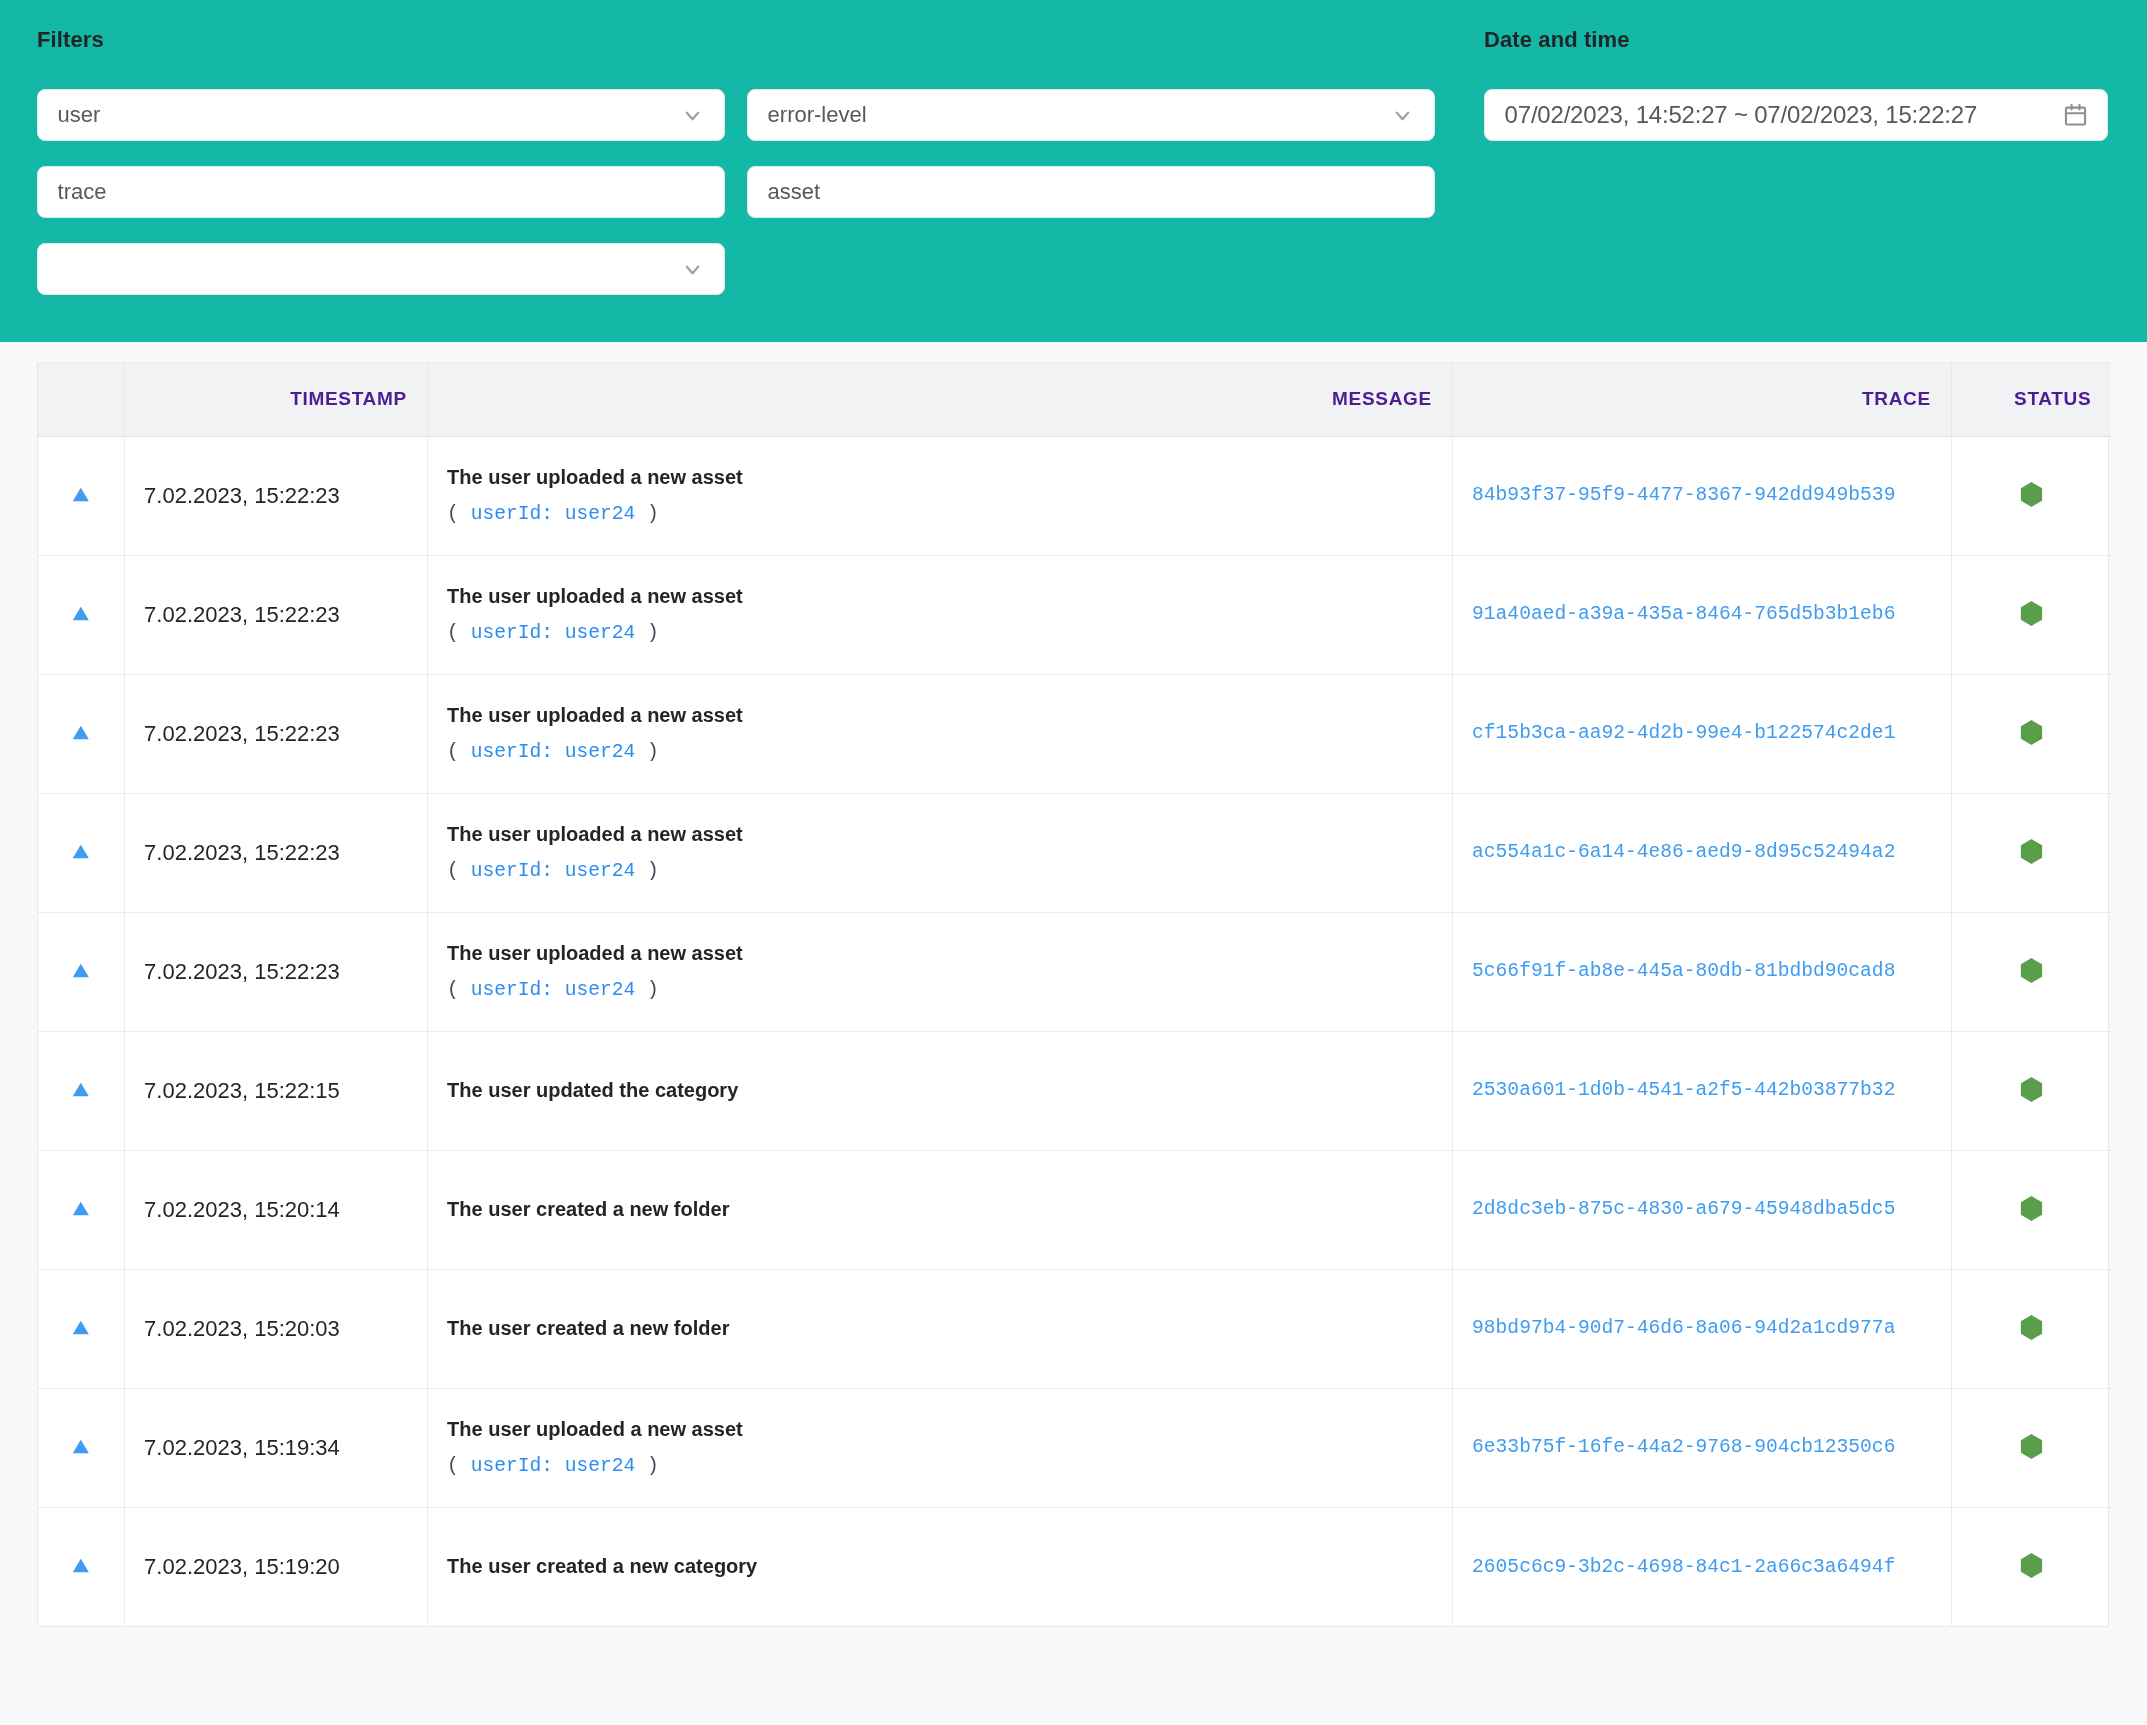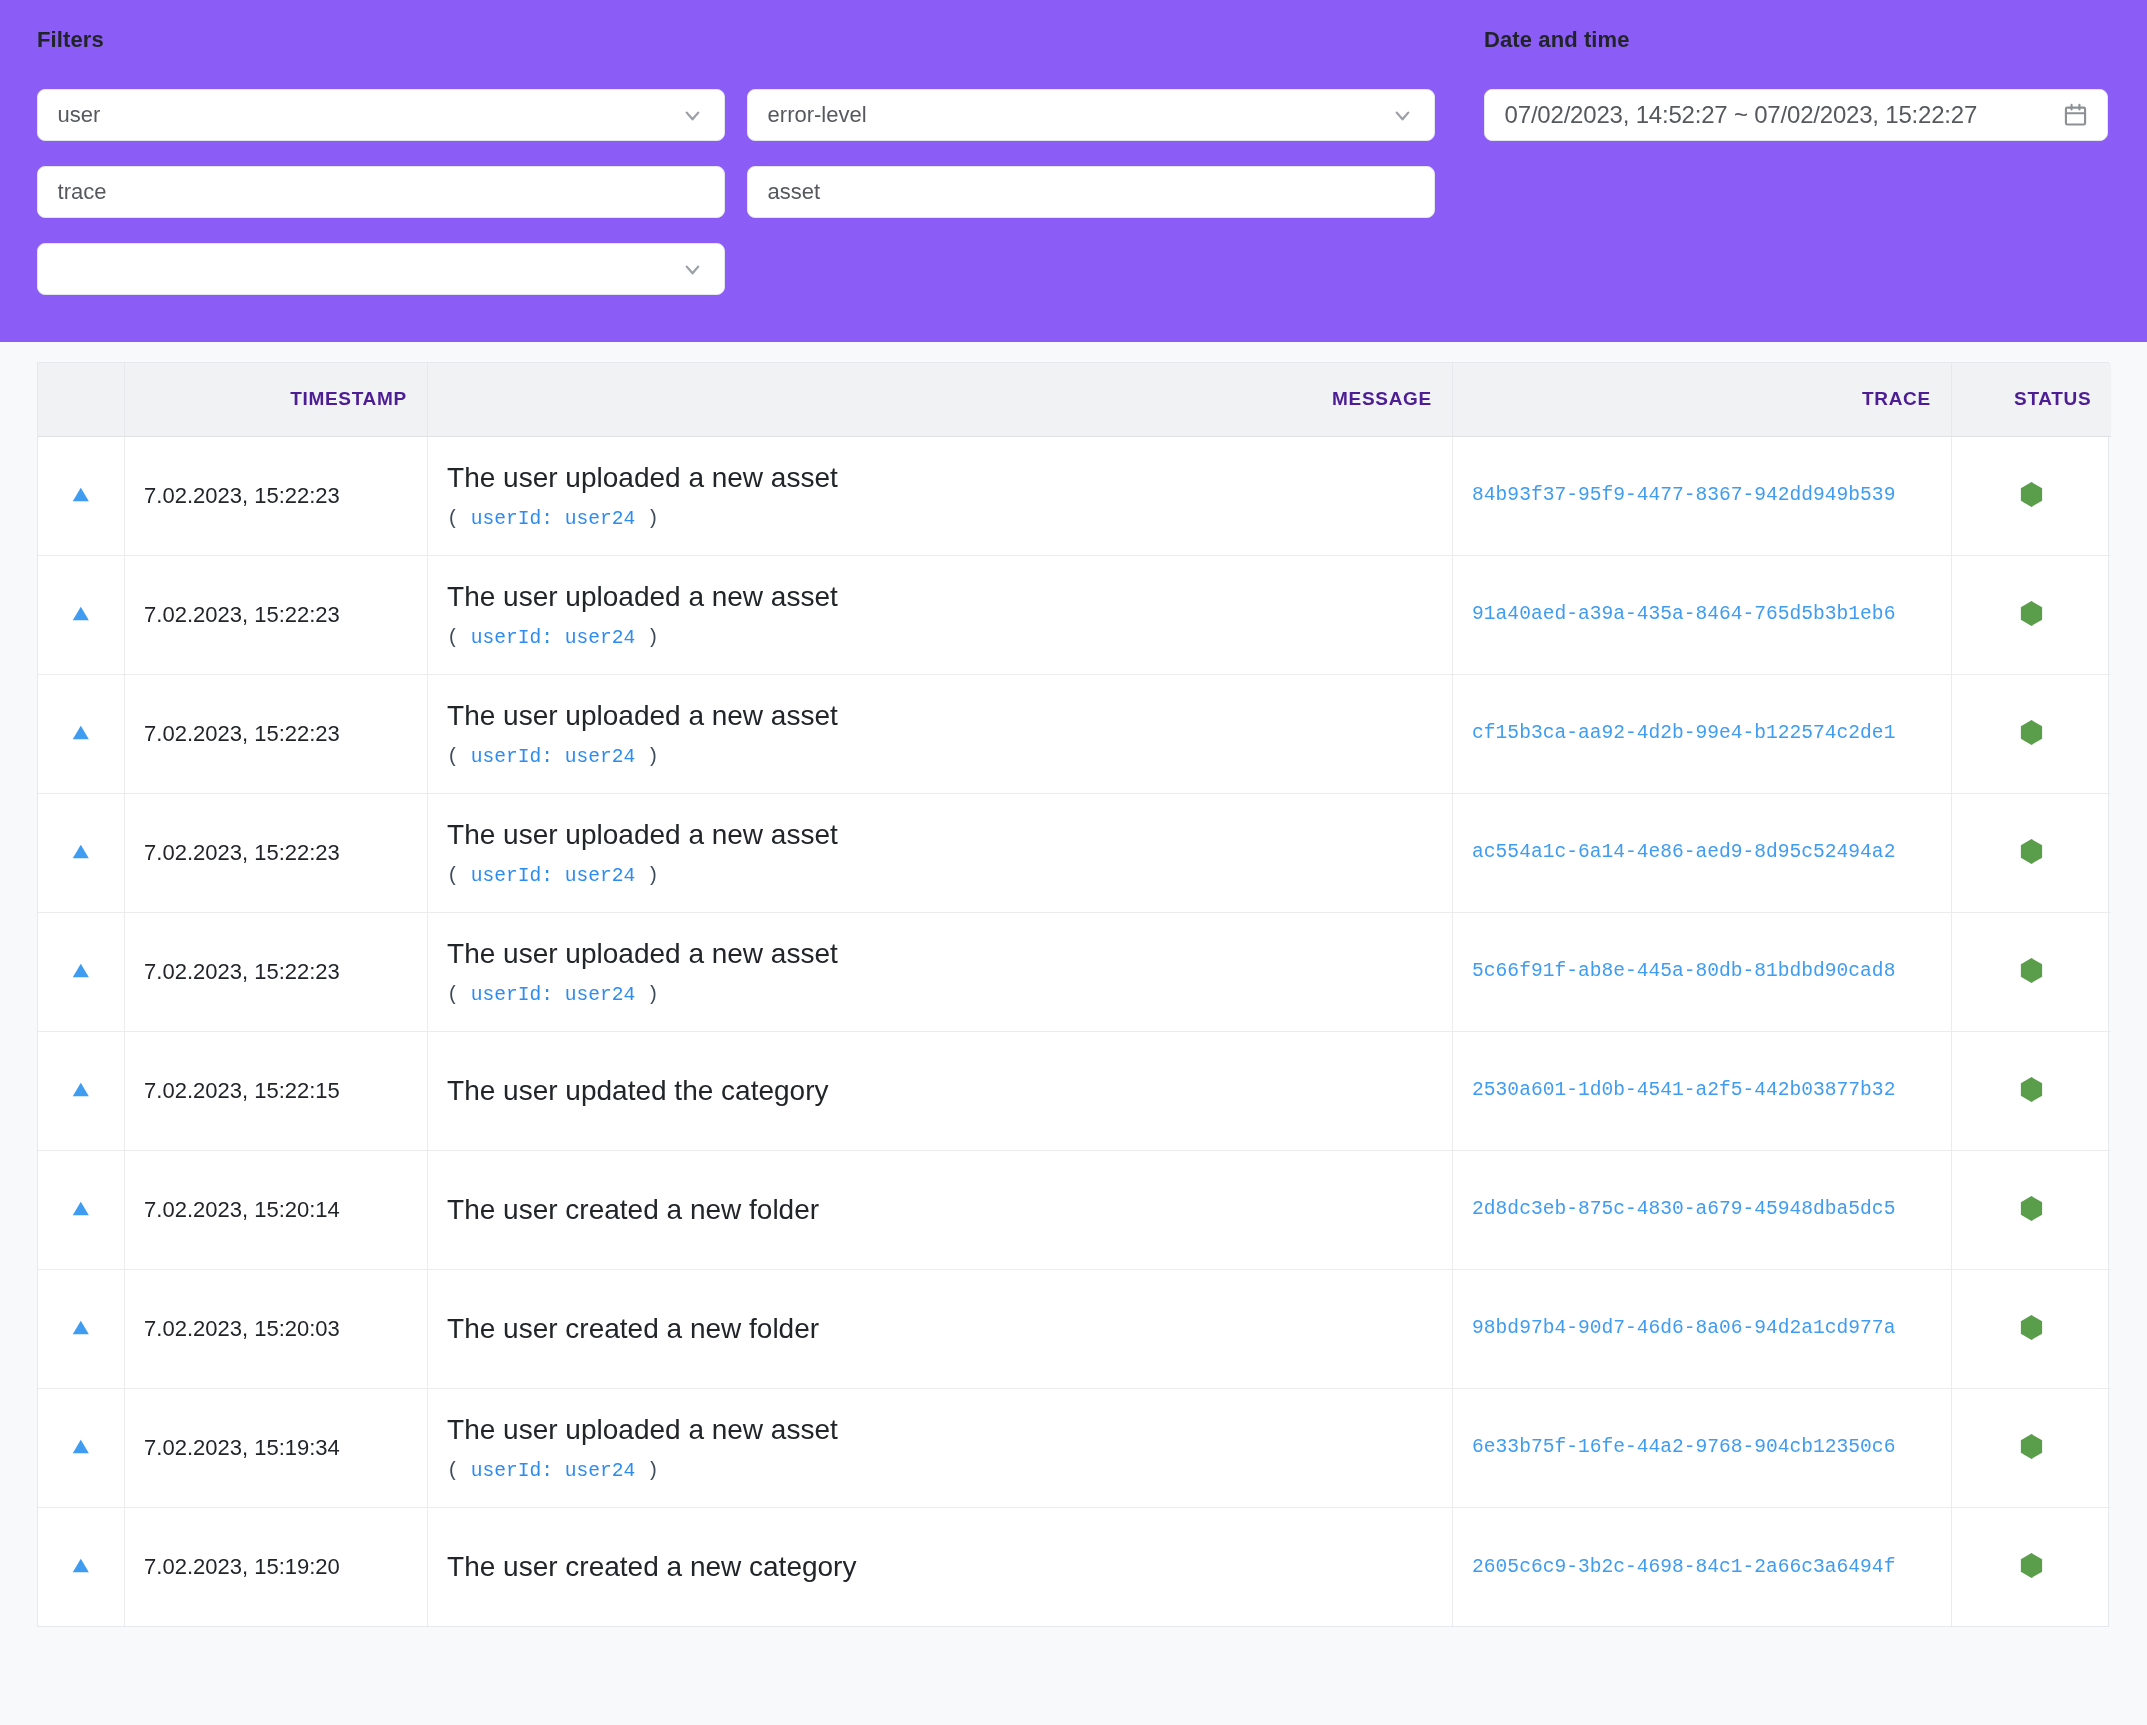--- a/index.html
+++ b/index.html
@@ -13,21 +13,21 @@
     font-family: "Liberation Sans", sans-serif;
     -webkit-font-smoothing: antialiased;
   }
 
   
   #filters-panel {
     position: absolute;
     left: 0; top: 0;
     width: 2148px;
     height: 342px;
-    background: #8b5cf6;
+    background: #14b8a6;
   }
   .section-title {
     font-size: 22px;
     font-weight: bold;
     color: #212529;
     letter-spacing: 0.1px;
   }
   #filters-title { position: absolute; left: 37px; top: 27px; }
   #datetime-title { position: absolute; left: 1484px; top: 27px; }
 
@@ -128,23 +128,24 @@
   tbody td.cell-expand { width: 86px; padding: 0; text-align: center; }
   tbody td.cell-status { border-right: none; text-align: center; }
 
   .tri-icon { display: inline-block; }
   .timestamp {
     font-size: 22px;
     color: #212529;
     white-space: nowrap;
   }
   .msg-main {
-    font-size: 28px;
+    font-size: 20px;
     color: #212529;
     line-height: 1.25;
+    font-weight: bold;
   }
   .msg-meta {
     font-family: "Liberation Mono", "DejaVu Sans Mono", monospace;
     font-size: 19.6px;
     color: #2d8cf0;
     margin-top: 12.5px;
     line-height: 1.2;
   }
   .msg-meta .paren { color: #3d4a5a; }
   .trace {

